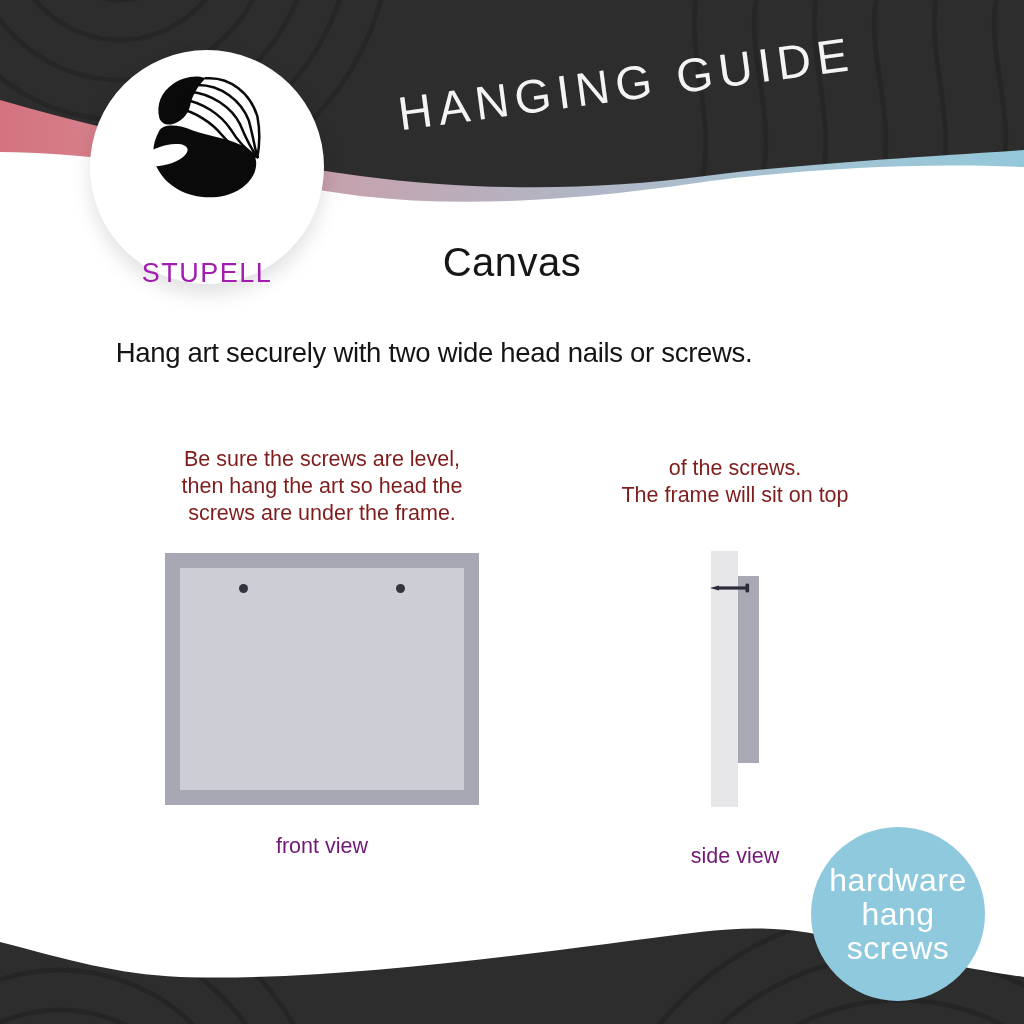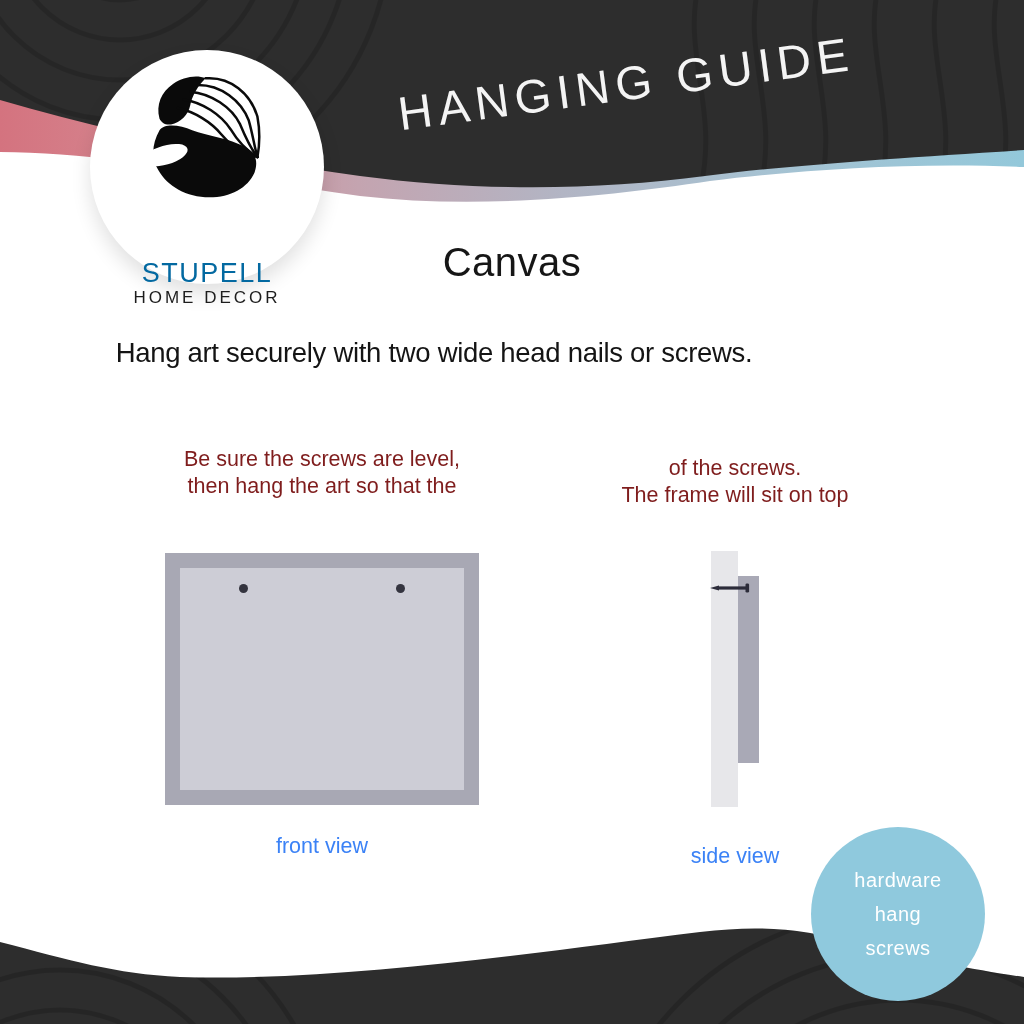--- a/index.html
+++ b/index.html
@@ -18,21 +18,21 @@
   }
 
   
   .logo-circle{
     position:absolute;left:90px;top:50px;width:234px;height:234px;border-radius:50%;
     background:#ffffff;box-shadow:0 10px 20px rgba(0,0,0,0.12);
   }
   .logo-mark{position:absolute;left:58px;top:16px;}
   .logo-name{
     position:absolute;left:0;top:208px;width:234px;text-align:center;
-    font-size:27px;letter-spacing:1.5px;color:#0369a1;
+    font-size:27px;letter-spacing:1.5px;color:#a21caf;
   }
   .logo-sub{
     position:absolute;left:0;top:238px;width:234px;text-align:center;
     font-size:17px;letter-spacing:3px;color:#1d1d1d;
   }
 
   
   .product-title{
     position:absolute;left:0;top:240px;width:1024px;text-align:center;
     font-size:40px;font-weight:400;color:#161616;letter-spacing:0.5px;
@@ -54,31 +54,31 @@
   .front-canvas{position:absolute;left:15px;top:15px;right:15px;bottom:15px;background:#cdcdd6;}
   .screw-dot{position:absolute;width:9px;height:9px;border-radius:50%;background:#34343f;top:31px;}
   .screw-dot.left{left:74px;}
   .screw-dot.right{left:231px;}
 
   
   .side-canvas{position:absolute;left:711px;top:551px;width:27px;height:256px;background:#e7e7ea;}
   .side-frame{position:absolute;left:738px;top:576px;width:21px;height:187px;background:#a9a9b6;}
   .nail{position:absolute;left:710px;top:583px;}
 
-  .view-label{font-size:21.5px;color:#3b82f6;text-align:center;position:absolute;}
+  .view-label{font-size:21.5px;color:#701a75;text-align:center;position:absolute;}
   .label-front{left:165px;top:834px;width:314px;}
   .label-side{left:560px;top:844px;width:350px;}
 
   
   .footer-svg{position:absolute;left:0;top:900px;}
   .badge-circle{
     position:absolute;left:811px;top:827px;width:174px;height:174px;border-radius:50%;
     background:#8fc9dd;display:flex;flex-direction:column;align-items:center;justify-content:center;
   }
-  .badge-line{font-size:20px;line-height:34px;color:#ffffff;text-align:right;letter-spacing:0.5px;}
+  .badge-line{font-size:32px;line-height:34px;color:#ffffff;text-align:right;letter-spacing:0.5px;}
 </style>
 </head>
 <body>
 
 <div class="page">
 
   <svg class="header-svg" width="1024" height="230" viewBox="0 0 1024 230" aria-hidden="true">
     <defs>
       <linearGradient id="ribbonGrad" x1="0" y1="0" x2="1" y2="0">
         <stop offset="0" stop-color="#d4737f"></stop>
@@ -123,29 +123,29 @@
         <path d="M34,18 C56,20 77,34 86,52 C91,64 97,77 104,86"></path>
         <path d="M27,26 C47,29 66,42 76,57 C82,67 92,79 104,86"></path>
         <path d="M21,35 C39,39 56,50 66,62 C73,71 86,81 104,86"></path>
       </g>
 
       <path d="M2,58 C-6,72 -7,88 1,100 C10,116 30,128 54,128 C76,128 94,118 101,102 C105,90 102,82 92,76 C74,66 52,64 36,58 C24,53 8,50 2,58 Z" fill="#0a0a0a"></path>
 
       <ellipse cx="8" cy="84" rx="24" ry="10" fill="#ffffff" transform="rotate(-16 8 84)"></ellipse>
     </svg>
     <div class="logo-name">STUPELL</div>
-    <div class="logo-sub">HOME DECOR</div>
   </div>
 
   <div class="product-title">Canvas</div>
   <div class="subtitle">Hang art securely with two wide head nails or screws.</div>
 
   <div class="note note-front">
     <div>Be sure the screws are level,</div>
-    <div>then hang the art so that the</div>
+    <div>then hang the art so head the</div>
+    <div>screws are under the frame.</div>
   </div>
 
   <div class="front-frame">
     <div class="front-canvas"></div>
     <div class="screw-dot left"></div>
     <div class="screw-dot right"></div>
   </div>
   <div class="view-label label-front">front view</div>
 
   <div class="note note-side">

